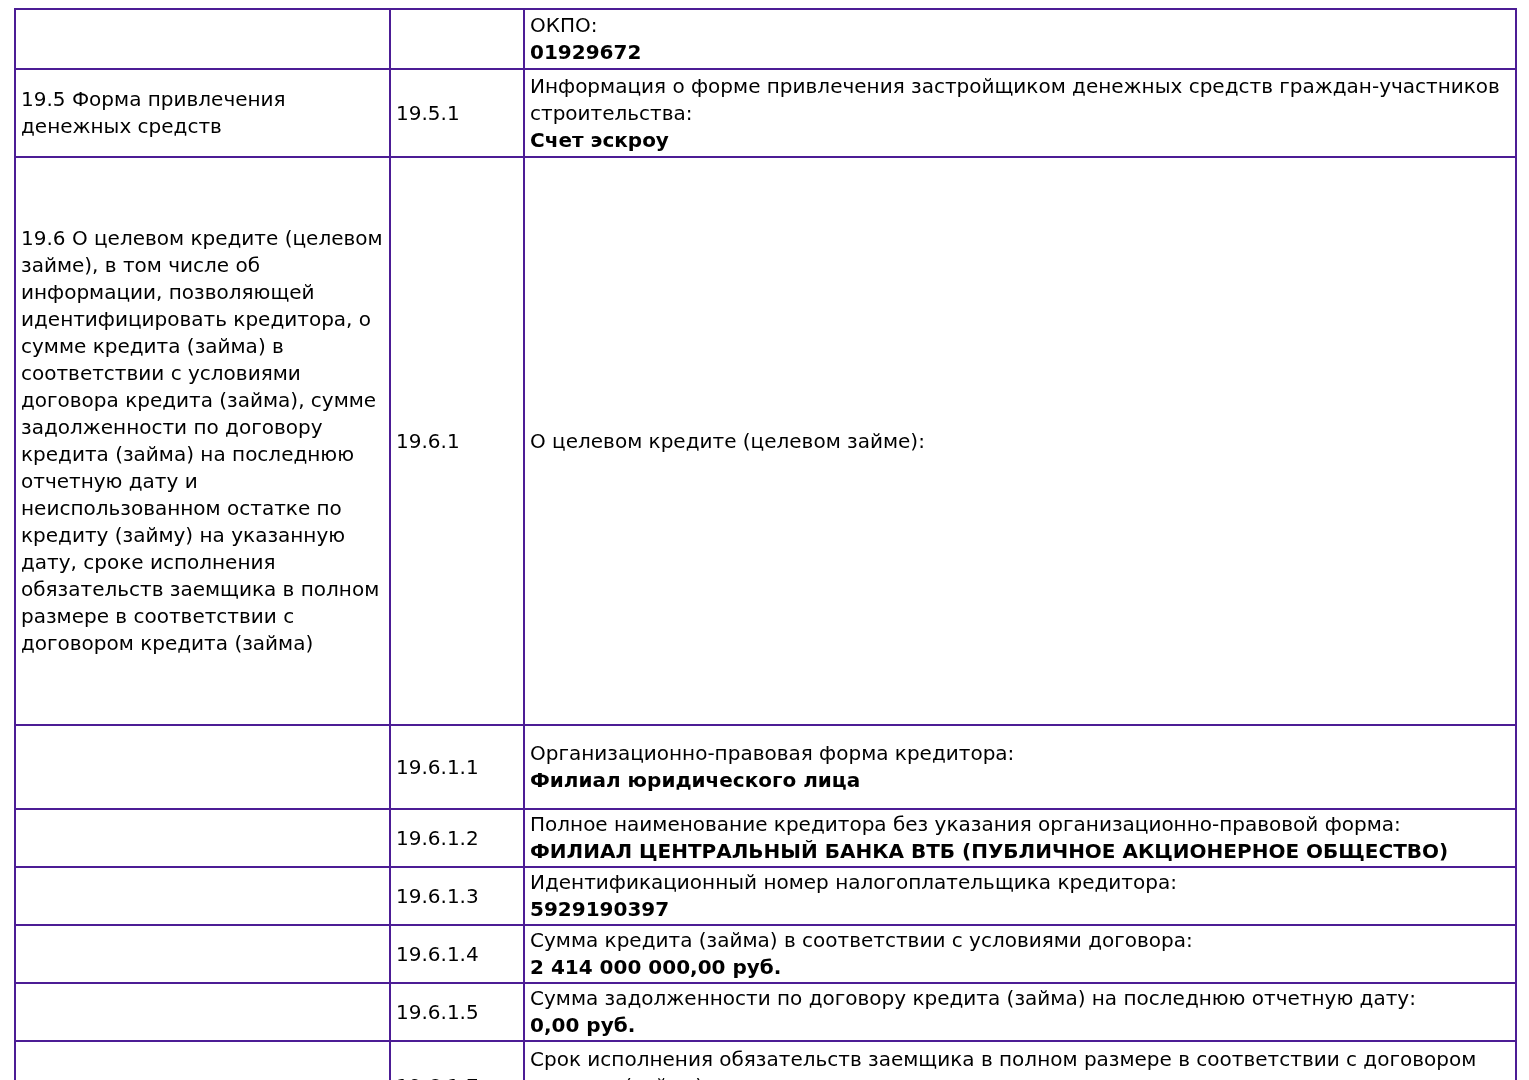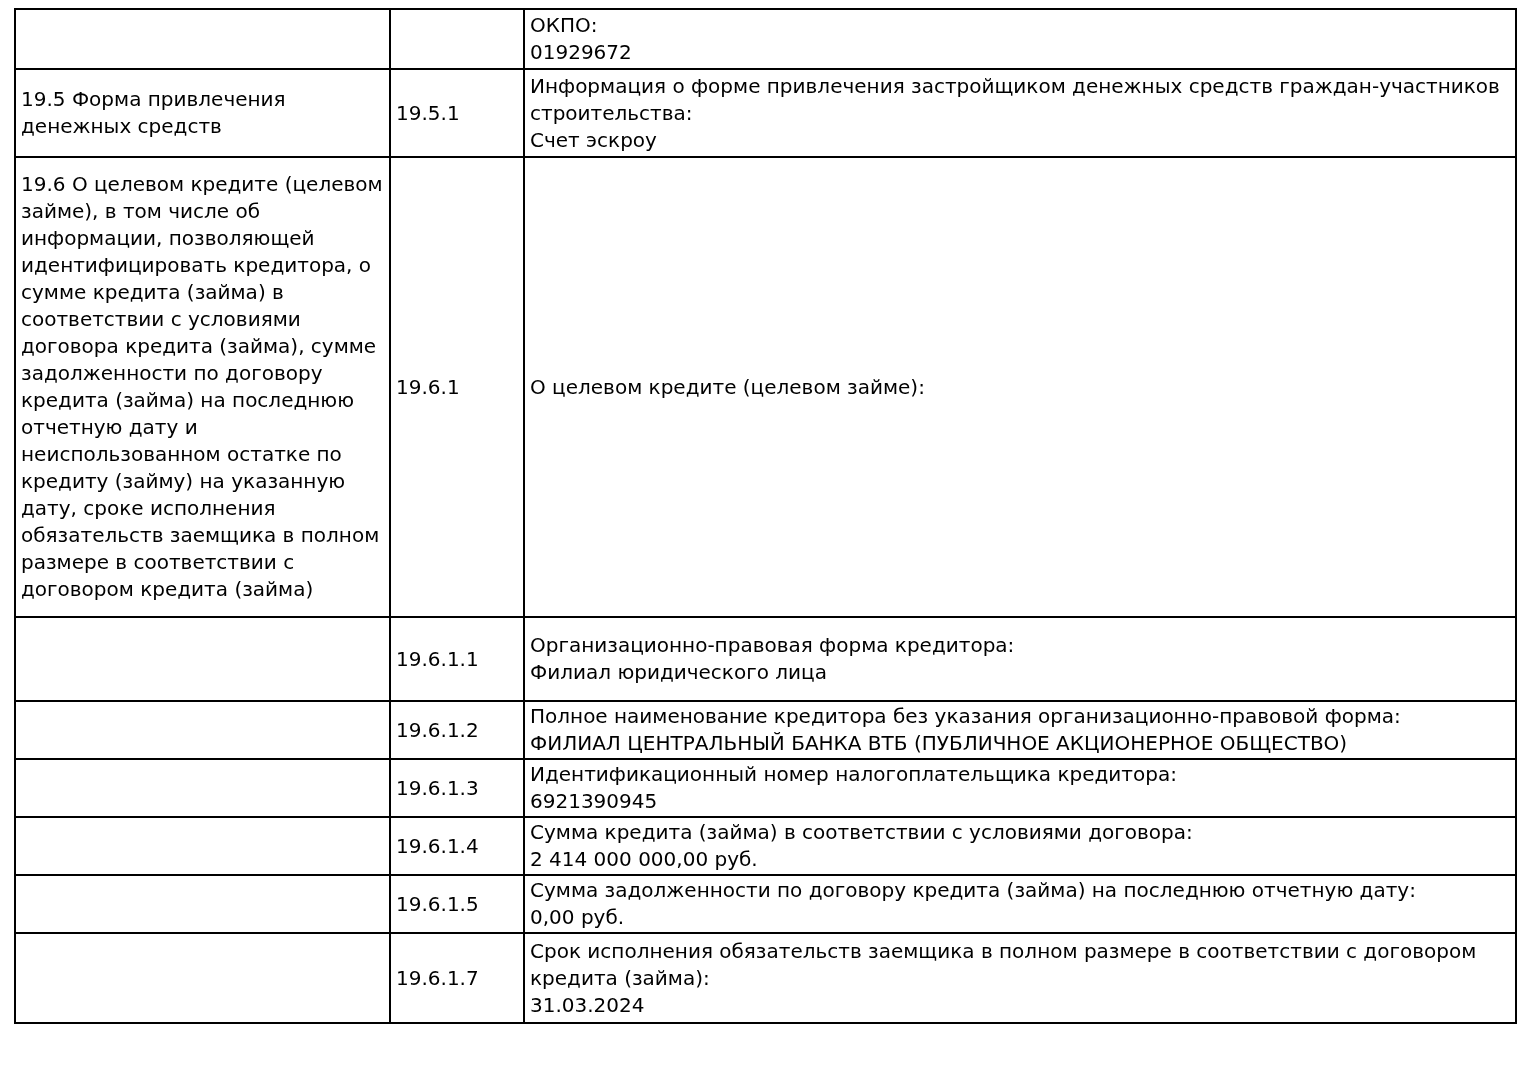--- a/index.html
+++ b/index.html
@@ -16,29 +16,29 @@
     font-size: 20px;
     line-height: 27px;
     color: #000000;
   }
   table.decl-table {
     border-collapse: collapse;
     table-layout: fixed;
     width: 1501px;
   }
   table.decl-table td {
-    border: 2px solid #000000;
+    border: 2px solid #4c1d95;
     vertical-align: middle;
     padding: 1px 5px;
     word-wrap: break-word;
   }
   td.section-cell { width: 375px; }
   td.num-cell { width: 134px; }
   td.content-cell { width: 992px; }
-  .field-value { font-weight: normal; }
+  .field-value { font-weight: bold; }
 </style>
 </head>
 <body>
 
 <table class="decl-table">
   <colgroup>
     <col style="width:375px">
     <col style="width:134px">
     <col style="width:992px">
   </colgroup>
@@ -63,21 +63,21 @@
         </td>
       <td class="num-cell">
           <div>19.5.1</div>
         </td>
       <td class="content-cell">
         <div class="field-label">Информация о форме привлечения застройщиком денежных средств граждан-участников строительства:</div>
         <div class="field-value">Счет эскроу</div>
       </td>
     </tr>
 
-    <tr style="height:460px">
+    <tr style="height:568px">
       <td class="section-cell">
           <div>19.6 О целевом кредите (целевом займе), в том числе об информации, позволяющей идентифицировать кредитора, о сумме кредита (займа) в соответствии с условиями договора кредита (займа), сумме задолженности по договору кредита (займа) на последнюю отчетную дату и неиспользованном остатке по кредиту (займу) на указанную дату, сроке исполнения обязательств заемщика в полном размере в соответствии с договором кредита (займа)</div>
         </td>
       <td class="num-cell">
           <div>19.6.1</div>
         </td>
       <td class="content-cell">
         <div class="field-label">О целевом кредите (целевом займе):</div>
         <div class="field-value"></div>
       </td>
@@ -111,21 +111,21 @@
 
     <tr style="height:57px">
       <td class="section-cell">
           <div></div>
         </td>
       <td class="num-cell">
           <div>19.6.1.3</div>
         </td>
       <td class="content-cell">
         <div class="field-label">Идентификационный номер налогоплательщика кредитора:</div>
-        <div class="field-value">6921390945</div>
+        <div class="field-value">5929190397</div>
       </td>
     </tr>
 
     <tr style="height:58px">
       <td class="section-cell">
           <div></div>
         </td>
       <td class="num-cell">
           <div>19.6.1.4</div>
         </td>

